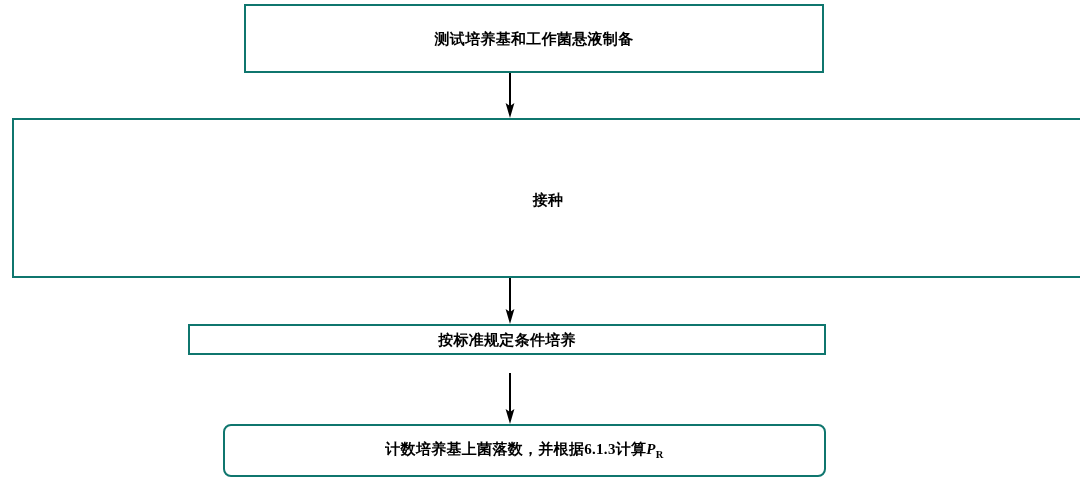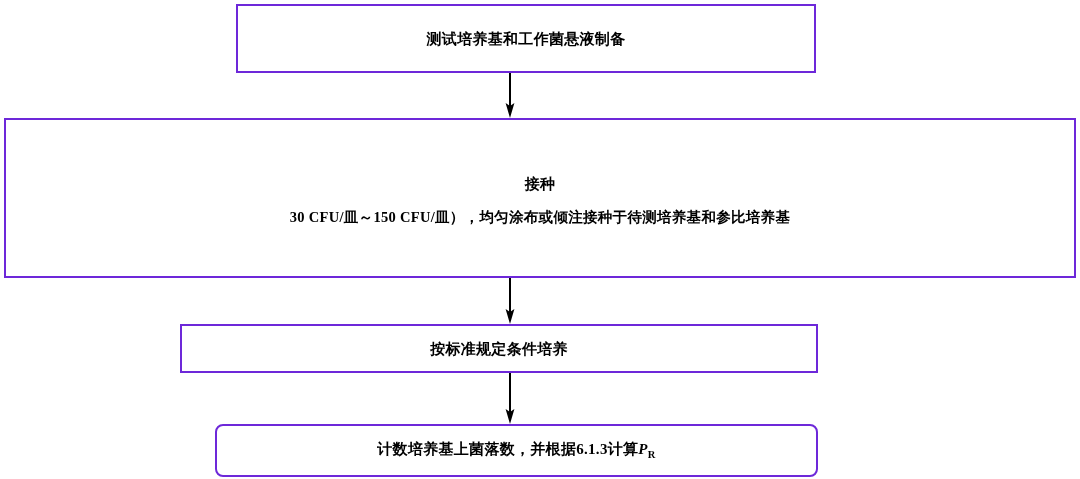--- a/index.html
+++ b/index.html
@@ -14,27 +14,28 @@
   #flowchart {
     position: relative;
     width: 1080px;
     height: 479px;
     background: #ffffff;
     overflow: hidden;
   }
   .node {
     position: absolute;
     box-sizing: border-box;
-    border: 2px solid #6d28d9;
+    border: 2px solid #0f766e;
     background: #ffffff;
     display: flex;
     flex-direction: column;
     align-items: center;
     justify-content: center;
     text-align: center;
+    margin-left: 8px;
   }
   .node-line {
     display: block;
     white-space: nowrap;
     font-family: "Liberation Serif", "DejaVu Serif", serif;
     font-weight: bold;
     font-size: 15px;
     letter-spacing: 0.3px;
     line-height: 1.2;
   }
@@ -59,21 +60,21 @@
   }
   #node-inoculate .body-line {
     margin-bottom: 14px;
     font-size: 14.5px;
   }
   
   #node-incubate {
     left: 180px;
     top: 324px;
     width: 638px;
-    height: 49px;
+    height: 31px;
   }
   
   #node-count {
     left: 215px;
     top: 424px;
     width: 603px;
     height: 53px;
     border-radius: 8px;
   }
   
@@ -110,21 +111,20 @@
 
   <div class="arrow" id="arrow-1">
     <svg width="14" height="45" viewBox="0 0 14 45">
       <line x1="7" y1="0" x2="7" y2="33" stroke="#000000" stroke-width="2"></line>
       <polygon points="7,45 2.6,30 7,33 11.4,30" fill="#000000"></polygon>
     </svg>
   </div>
 
   <div class="node" id="node-inoculate">
     <span class="node-line title-line">接种</span>
-    <span class="node-line body-line">30 CFU/皿～150 CFU/皿），均匀涂布或倾注接种于待测培养基和参比培养基</span>
   </div>
 
   <div class="arrow" id="arrow-2">
     <svg width="14" height="46" viewBox="0 0 14 46">
       <line x1="7" y1="0" x2="7" y2="34" stroke="#000000" stroke-width="2"></line>
       <polygon points="7,46 2.6,31 7,34 11.4,31" fill="#000000"></polygon>
     </svg>
   </div>
 
   <div class="node" id="node-incubate">

